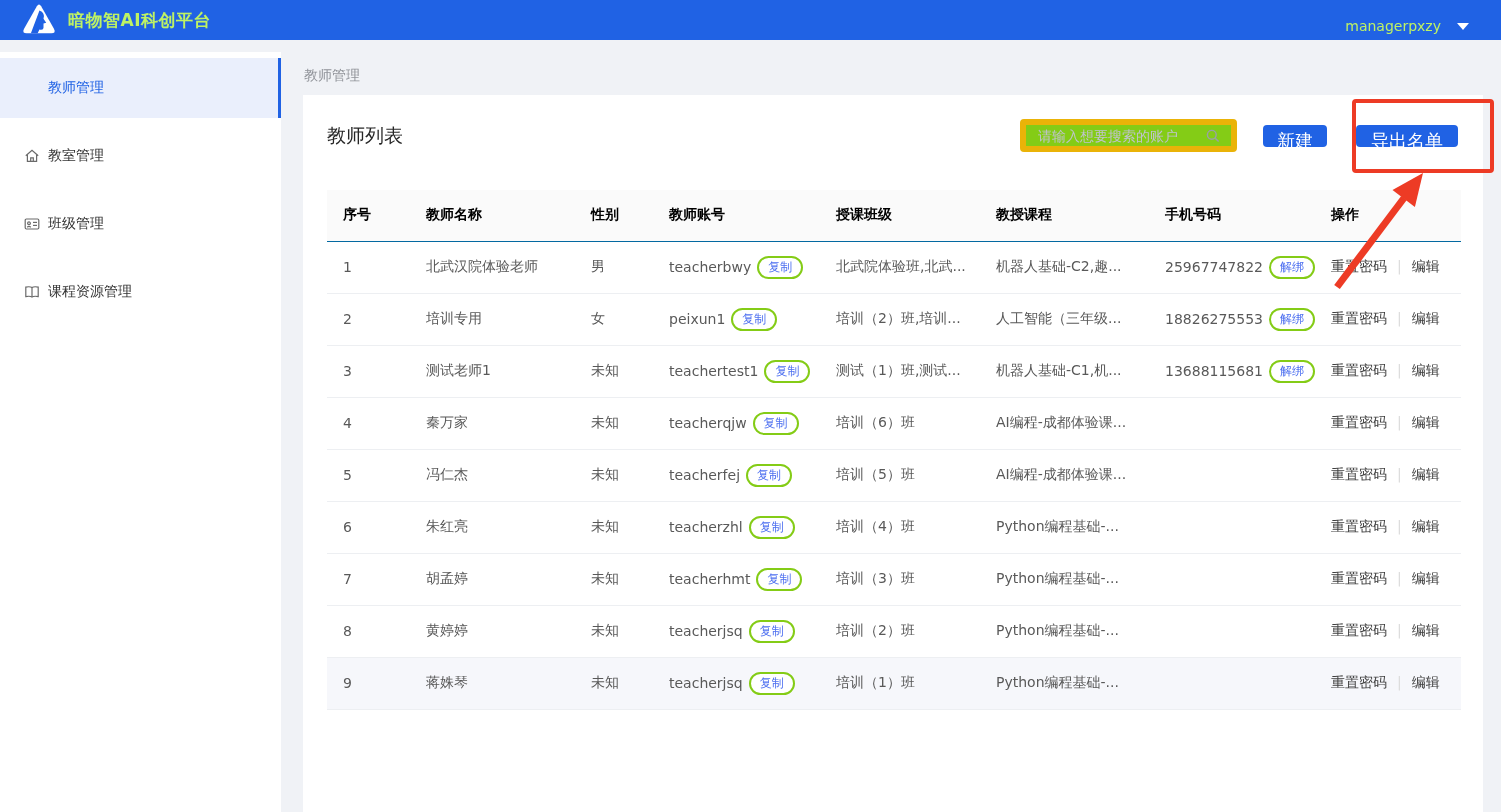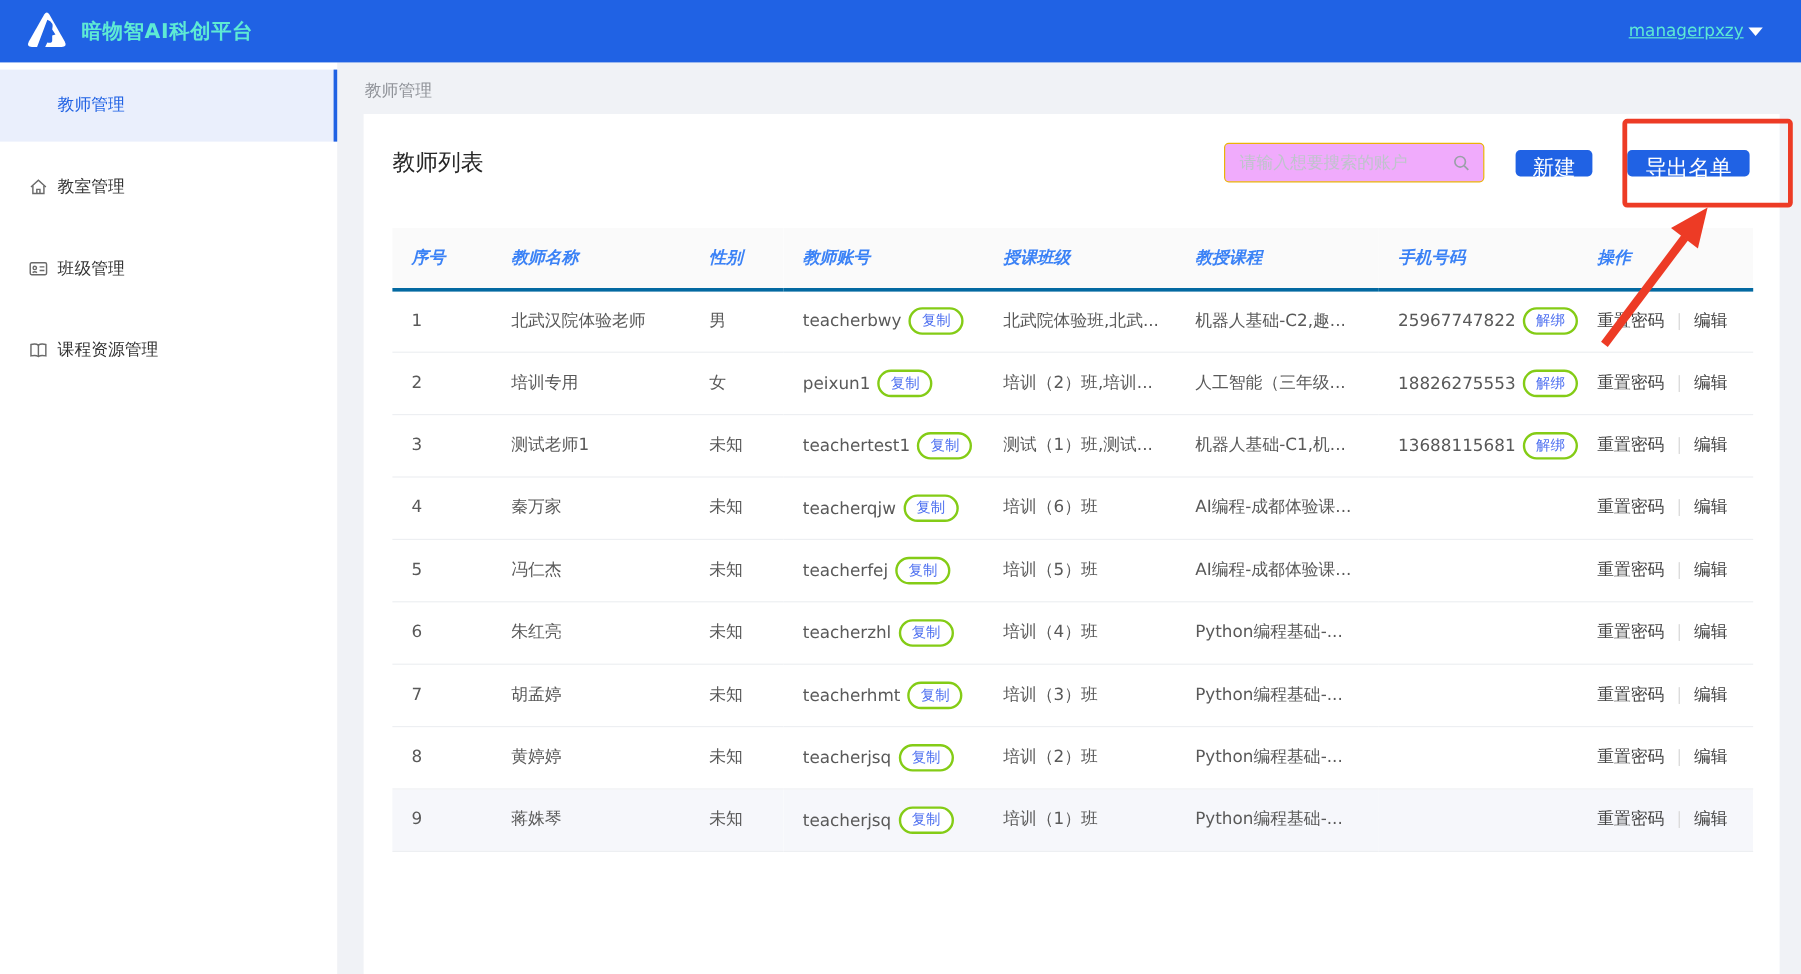--- a/index.html
+++ b/index.html
@@ -5,28 +5,28 @@
   * { box-sizing: border-box; }
   html,body { margin:0; padding:0; }
   body {
     width:1501px; height:812px; position:relative; overflow:hidden;
     font-family:"DejaVu Sans","Liberation Sans",sans-serif;
     background:#F0F2F6; font-size:14px; color:#333;
   }
 
   
   .topbar {
-    position:absolute; top:0; left:0; width:1501px; height:52px;
-    background:#2062E4; display:flex; align-items:center; color:#5eead4; z-index:6;
+    position:absolute; top:0; left:0; width:1501px; height:40px;
+    background:#2062E4; display:flex; align-items:center; color:#bef264; z-index:6;
   }
   .logo { margin-left:21px; display:flex; }
   .brand { font-size:17px; font-weight:bold; margin-left:11px; letter-spacing:.5px; }
   .user {
     position:absolute; right:32px; top:0; height:52px;
-    display:flex; align-items:center; gap:4px; font-size:14px; cursor:pointer;text-decoration:underline;
+    display:flex; align-items:center; gap:16px; font-size:14px; cursor:pointer;
   }
   .caret { width:0; height:0; border-left:6px solid transparent; border-right:6px solid transparent; border-top:7px solid #fff; }
 
   
   .sidebar {
     position:absolute; top:52px; left:0; width:281px; bottom:0;
     background:#fff; padding-top:6px; z-index:5;
   }
   .side-item {
     height:60px; margin-bottom:8px; display:flex; align-items:center;
@@ -40,41 +40,41 @@
 
   
   .main { position:absolute; left:281px; top:52px; right:0; bottom:0; }
   .breadcrumb { position:absolute; left:23px; top:15px; font-size:14px; color:#909399; }
   .card { position:absolute; left:22px; top:43px; right:18px; bottom:0; background:#fff; }
 
   .card-head { display:flex; align-items:center; margin:24px 24px 0 24px; height:33px; }
   .card-title { font-size:19px; font-weight:500; color:#262626; }
   .spacer { flex:1; }
   .search-box {
-    width:217px; height:33px; border:1px solid #eab308; border-radius:4px;
-    display:flex; align-items:center; padding:0 10px; background:#f0abfc;
+    width:217px; height:33px; border:6px solid #eab308; border-radius:4px;
+    display:flex; align-items:center; padding:0 10px; background:#84cc16;
   }
   .search-box input {
     border:none; outline:none; flex:1; min-width:0; font-size:14px; color:#333;
     font-family:inherit; background:transparent;
   }
   .search-box input::placeholder { color:#BFC3CC; }
   .btn {
     height:22px; border:none; border-radius:4px; background:#2062E4; color:#fff;
     font-size:18px; padding:0 14px; cursor:pointer; font-family:inherit; line-height:31px;
   }
   .btn-new { margin-left:26px; }
   .btn-export { margin-left:29px; margin-right:1px; padding:0 15px; }
 
   
   .table-wrap { margin:38px 23px 0 24px; }
   table { width:100%; border-collapse:collapse; table-layout:fixed; font-size:14px; }
   thead th {
     background:#FAFAFA; height:51px; text-align:left; padding:0 8px 0 16px;
-    color:#3b82f6; font-weight:bold; border-bottom:3px solid #0369a1; white-space:nowrap; overflow:hidden;font-style:italic;
+    color:#000000; font-weight:bold; border-bottom:1px solid #0369a1; white-space:nowrap; overflow:hidden;
   }
   tbody td {
     height:52px; padding:0 8px 0 16px; color:#595959;
     border-bottom:1px solid #EDEFF2; white-space:nowrap; overflow:hidden;
   }
   tr.highlight td { background:#F6F7FB; }
   .pill {
     display:inline-block; border:2px solid #84cc16; color:#4D6FF0; background:#fff;
     border-radius:999px; font-size:12px; line-height:19px; padding:0 9px;
     margin-left:6px; cursor:pointer; vertical-align:1px;

